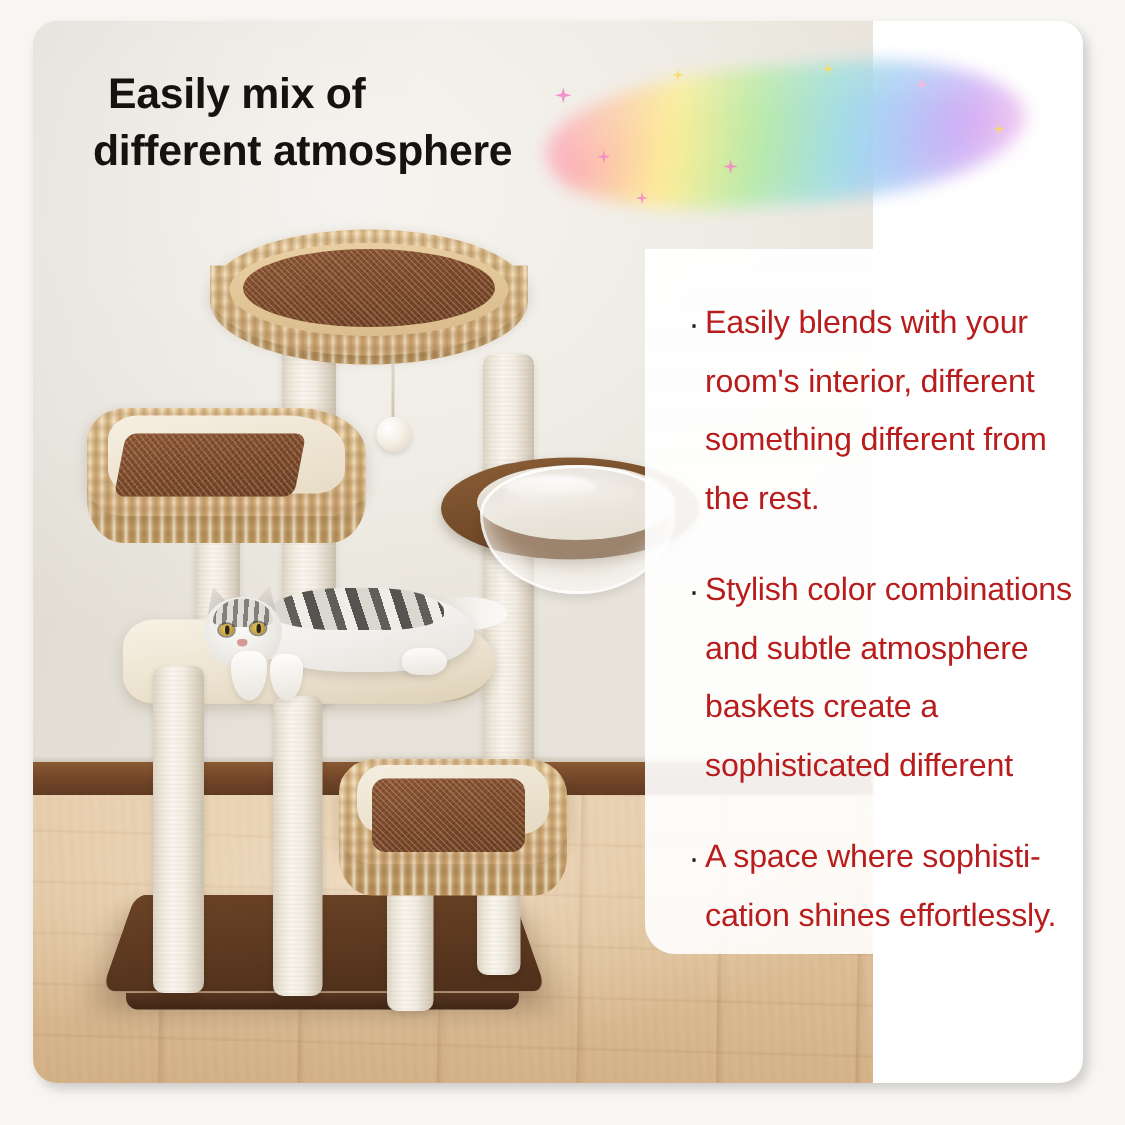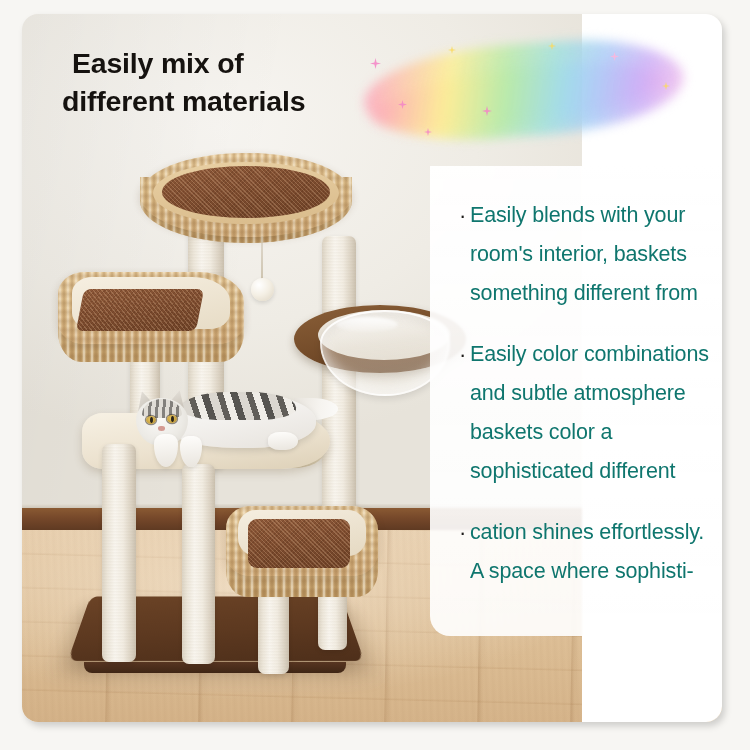--- a/index.html
+++ b/index.html
@@ -569,21 +569,21 @@
   .bullet-dot {
     flex: 0 0 auto;
     width: 11px;
     font-size: 22px;
     line-height: 39px;
     color: #1d1b19;
   }
   .bullet-text {
     font-size: 21.5px;
     line-height: 39px;
-    color: #0f766e;
+    color: #b91c1c;
     letter-spacing: -0.15px;
   }
   .bullet-text .bl { display: block; white-space: nowrap; }
 </style>
 </head>
 <body>
 
 <div id="product-card">
 
   <div id="photo-scene">
@@ -667,46 +667,47 @@
     <span class="sparkle s3"></span>
     <span class="sparkle s4"></span>
     <span class="sparkle s5"></span>
     <span class="sparkle s6"></span>
     <span class="sparkle s7"></span>
     <span class="sparkle s8"></span>
   </div>
 
   <div id="headline-text">
     <span class="hl-line l1">Easily mix of</span>
-    <span class="hl-line l2">different materials</span>
+    <span class="hl-line l2">different atmosphere</span>
   </div>
 
   <div id="bullet-list">
 
     <div class="bullet-item">
       <span class="bullet-dot">·</span>
       <span class="bullet-text">
         <span class="bl">Easily blends with your</span>
-        <span class="bl">room's interior, baskets</span>
+        <span class="bl">room's interior, different</span>
         <span class="bl">something different from</span>
+        <span class="bl">the rest.</span>
       </span>
     </div>
 
     <div class="bullet-item">
       <span class="bullet-dot">·</span>
       <span class="bullet-text">
-        <span class="bl">Easily color combinations</span>
+        <span class="bl">Stylish color combinations</span>
         <span class="bl">and subtle atmosphere</span>
-        <span class="bl">baskets color a</span>
+        <span class="bl">baskets create a</span>
         <span class="bl">sophisticated different</span>
       </span>
     </div>
 
     <div class="bullet-item">
       <span class="bullet-dot">·</span>
       <span class="bullet-text">
+        <span class="bl">A space where sophisti-</span>
         <span class="bl">cation shines effortlessly.</span>
-        <span class="bl">A space where sophisti-</span>
       </span>
     </div>
 
   </div>
 </div>
 
 </body></html>

